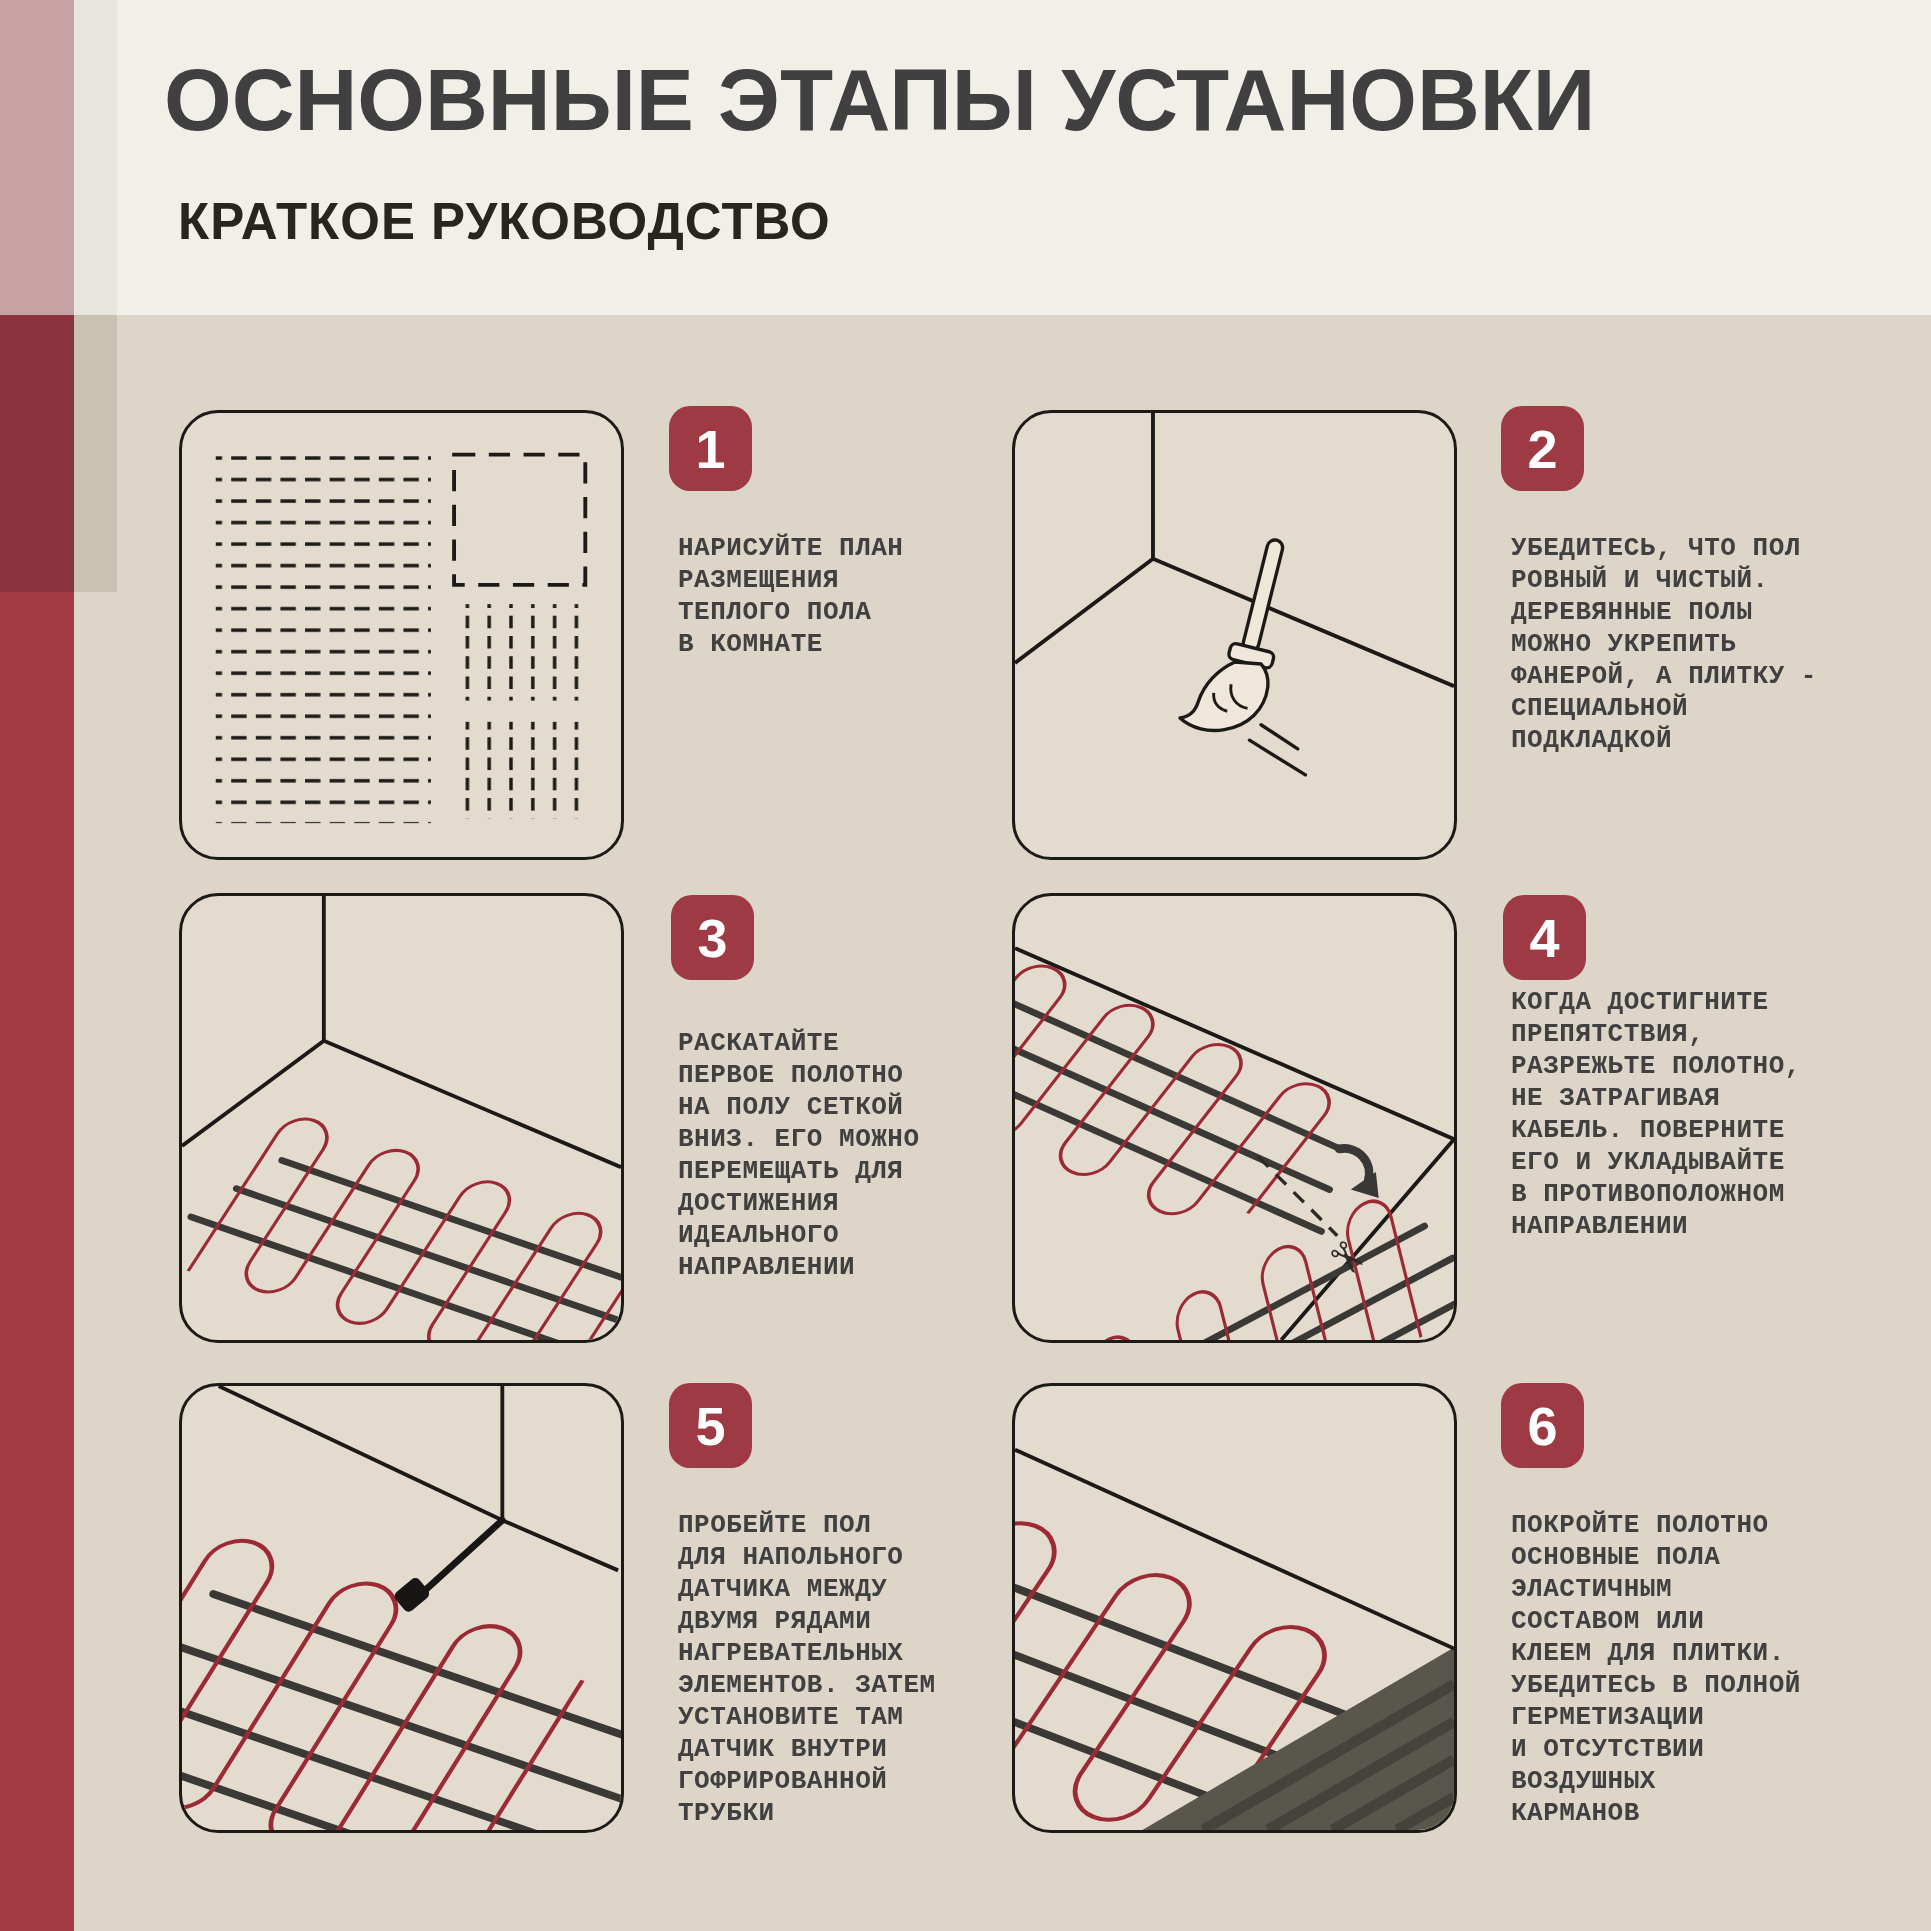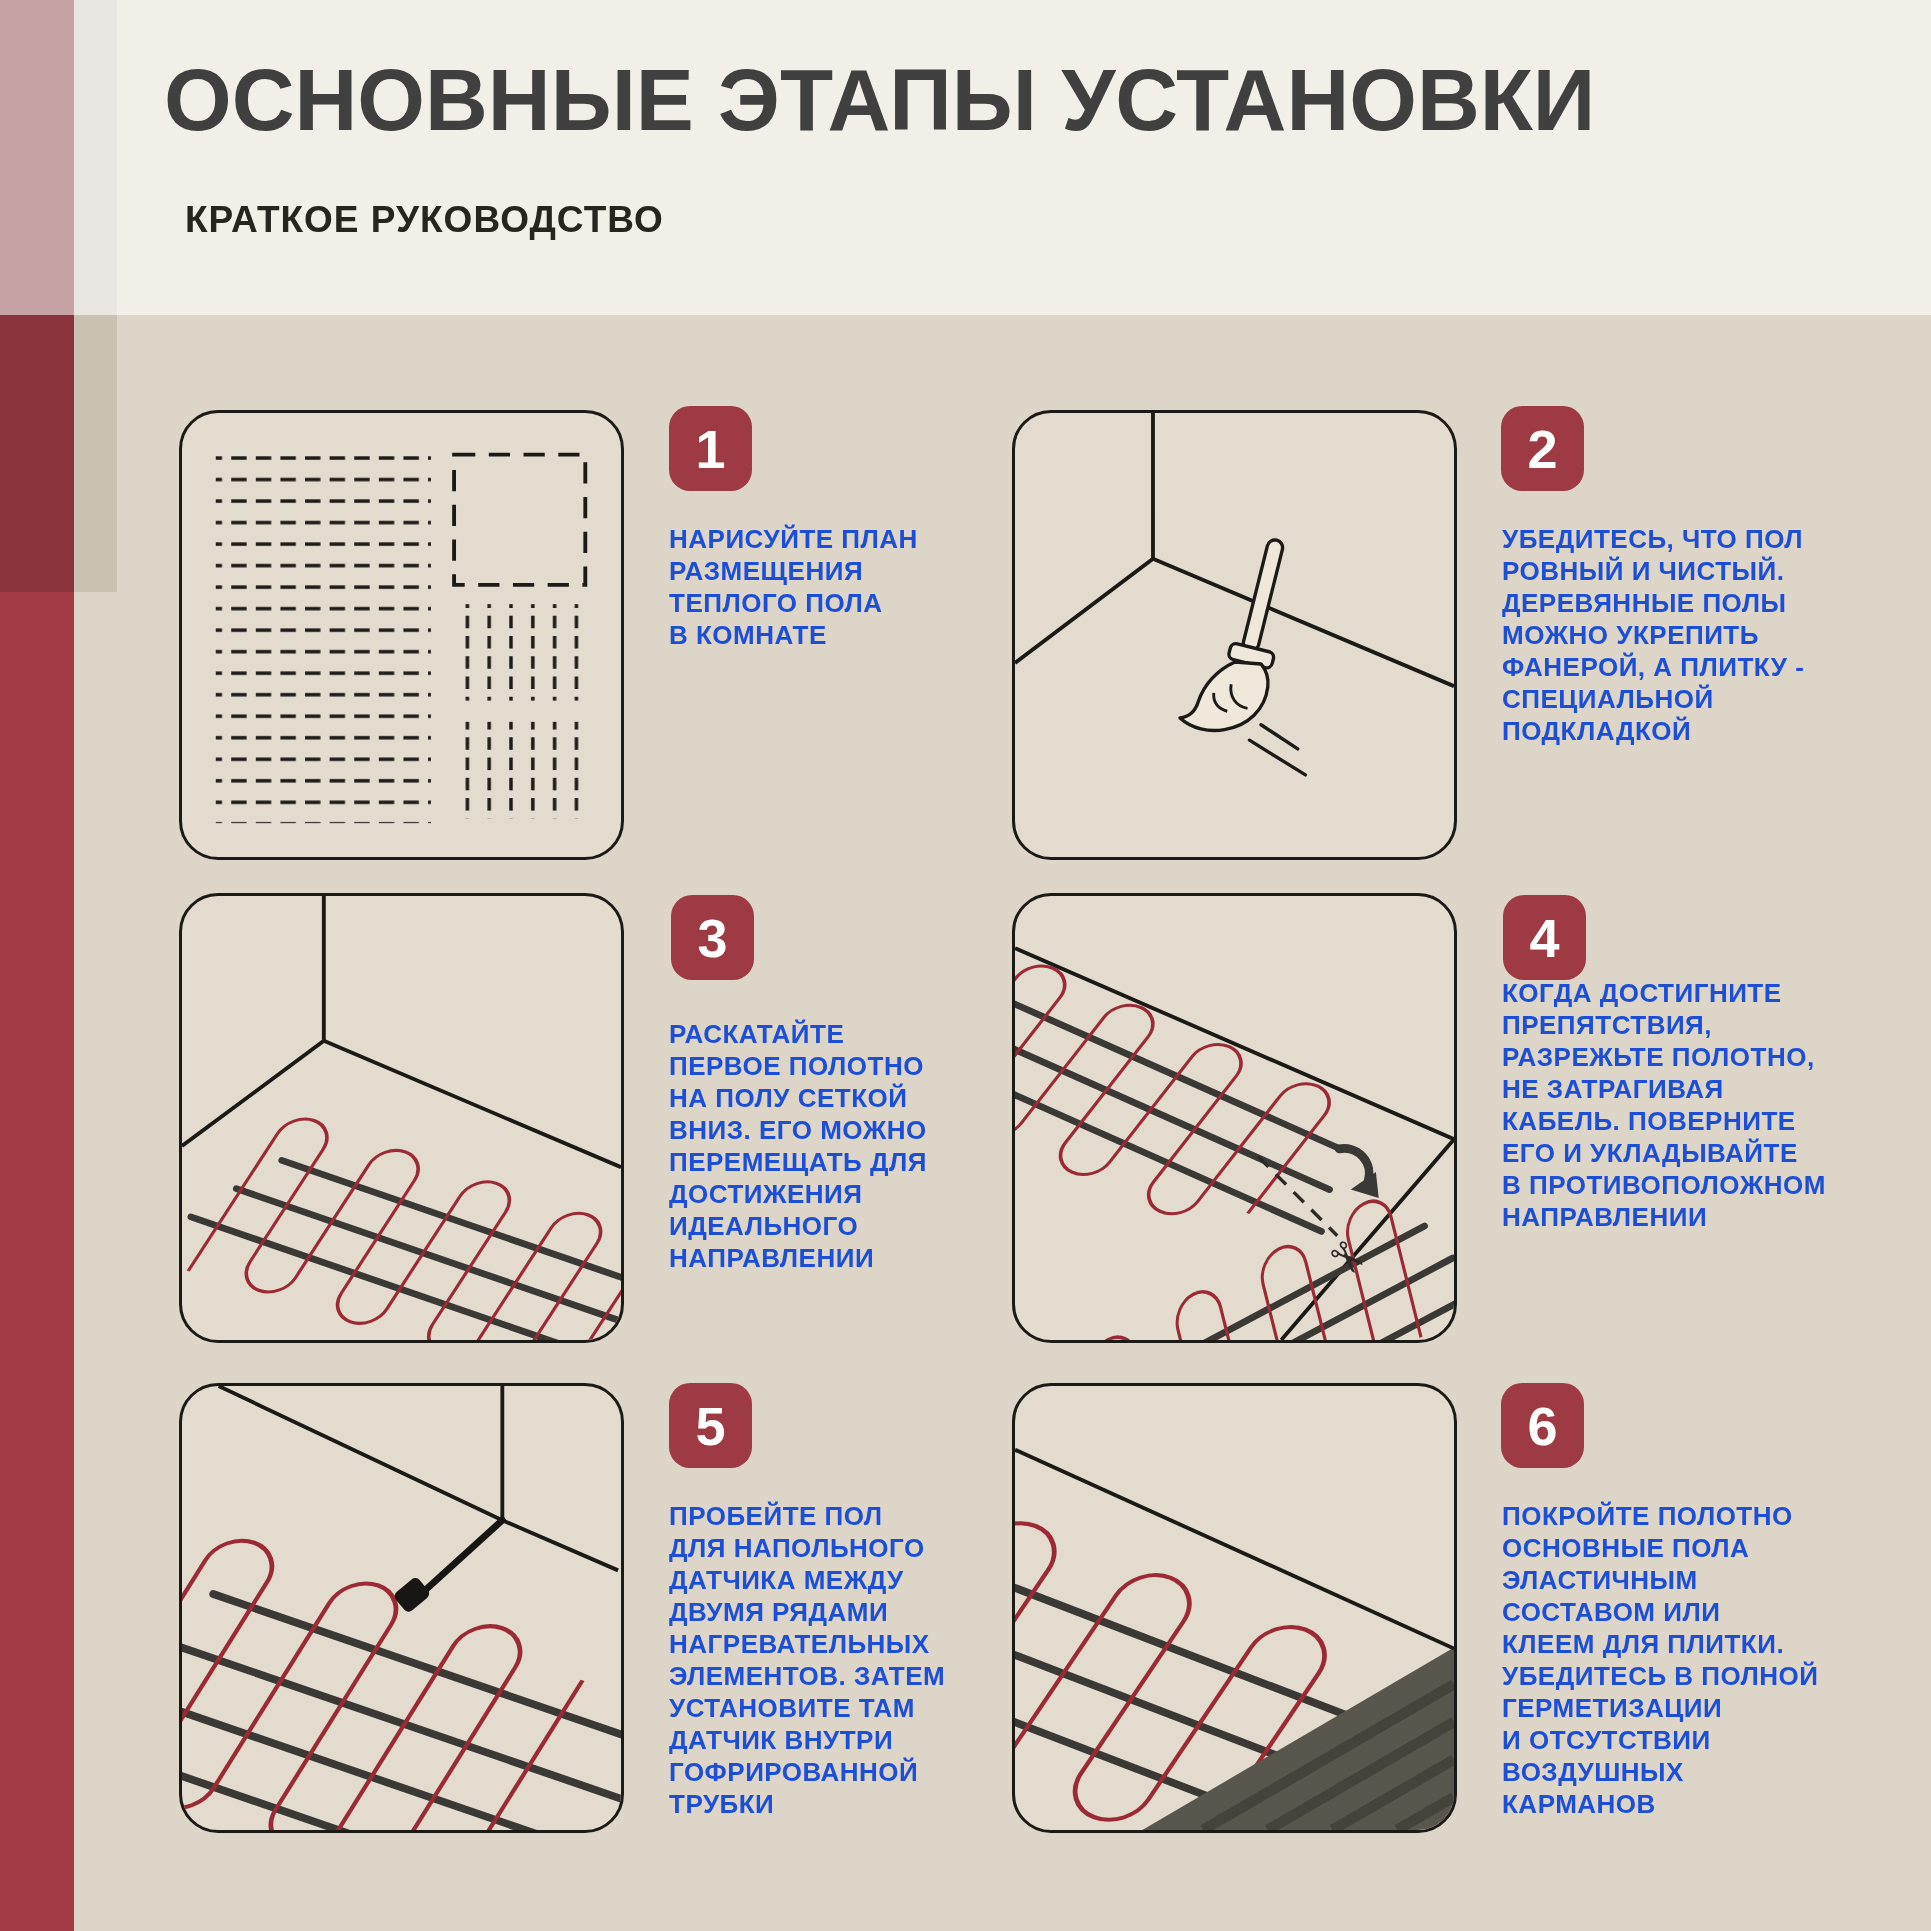--- a/index.html
+++ b/index.html
@@ -15,40 +15,40 @@
   .s1b{left:0;top:315px;width:74px;height:277px;background:#8c343e}
   .s1c{left:0;top:592px;width:74px;height:1339px;background:#a33b45}
   .s2a{left:74px;top:0;width:43px;height:315px;background:#e9e6e2}
   .s2b{left:74px;top:315px;width:43px;height:277px;background:#c9c1b2}
 
   .page-title{
     position:absolute;left:164px;top:50px;margin:0;
     font-size:87px;font-weight:800;letter-spacing:0;color:#404040;white-space:nowrap;
   }
   .page-subtitle{
-    position:absolute;left:169px;top:183px;margin:16px;
-    font-size:37px;font-weight:800;letter-spacing:1px;color:#29241f;white-space:nowrap;
+    position:absolute;left:169px;top:183px;margin:9px;
+    font-size:51px;font-weight:800;letter-spacing:1px;color:#29241f;white-space:nowrap;
   }
 
   .illus{
     position:absolute;width:439px;height:444px;
     border:3.9px solid #1c1a17;border-radius:39px;overflow:hidden;
     background:#e3dbce;
   }
   .illus svg{position:absolute;left:0;top:0;width:100%;height:100%}
 
   .badge{
     position:absolute;width:83px;height:85px;background:#9e3a43;border-radius:21px;
     display:flex;align-items:center;justify-content:center;
     color:#ffffff;font-size:54px;font-weight:800;
   }
   .desc{
-    position:absolute;margin:0;
+    position:absolute;margin:9px;
     font-size:26px;line-height:32px;font-weight:700;letter-spacing:0.5px;
-    color:#1d4ed8;white-space:pre-line;
+    color:#404040;white-space:pre-line;font-family:Liberation Mono, monospace;
   }
   .w1{width:333px}.w2{width:377px}
 </style>
 </head>
 <body>
 
 <div class="top-band"></div>
 <div class="stripe s1a"></div>
 <div class="stripe s1b"></div>
 <div class="stripe s1c"></div>

